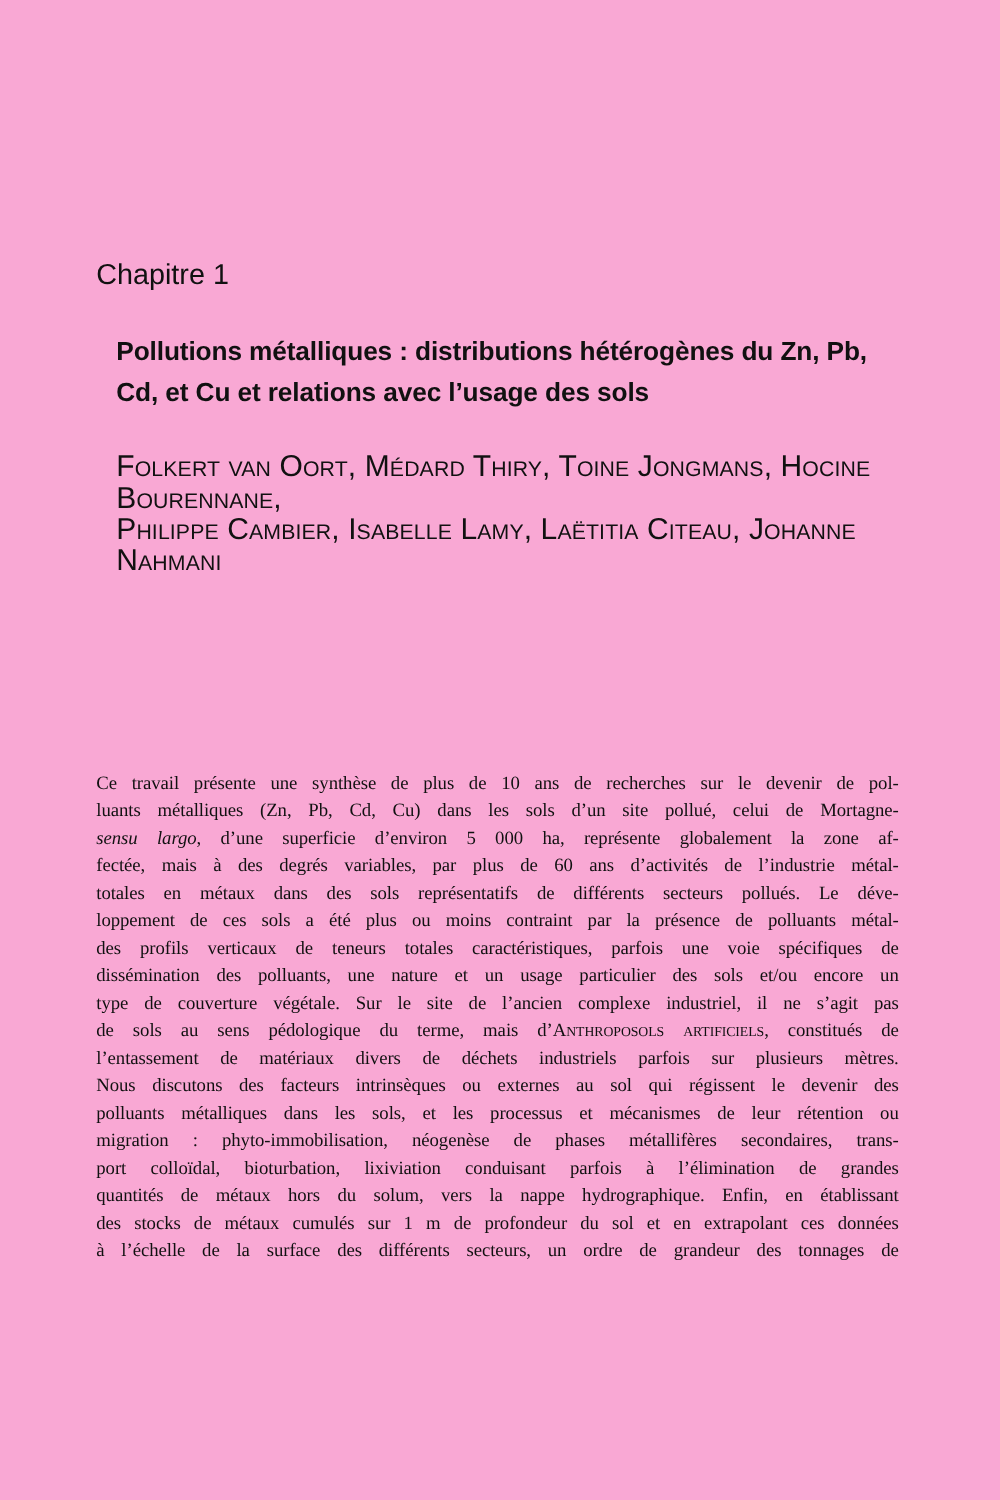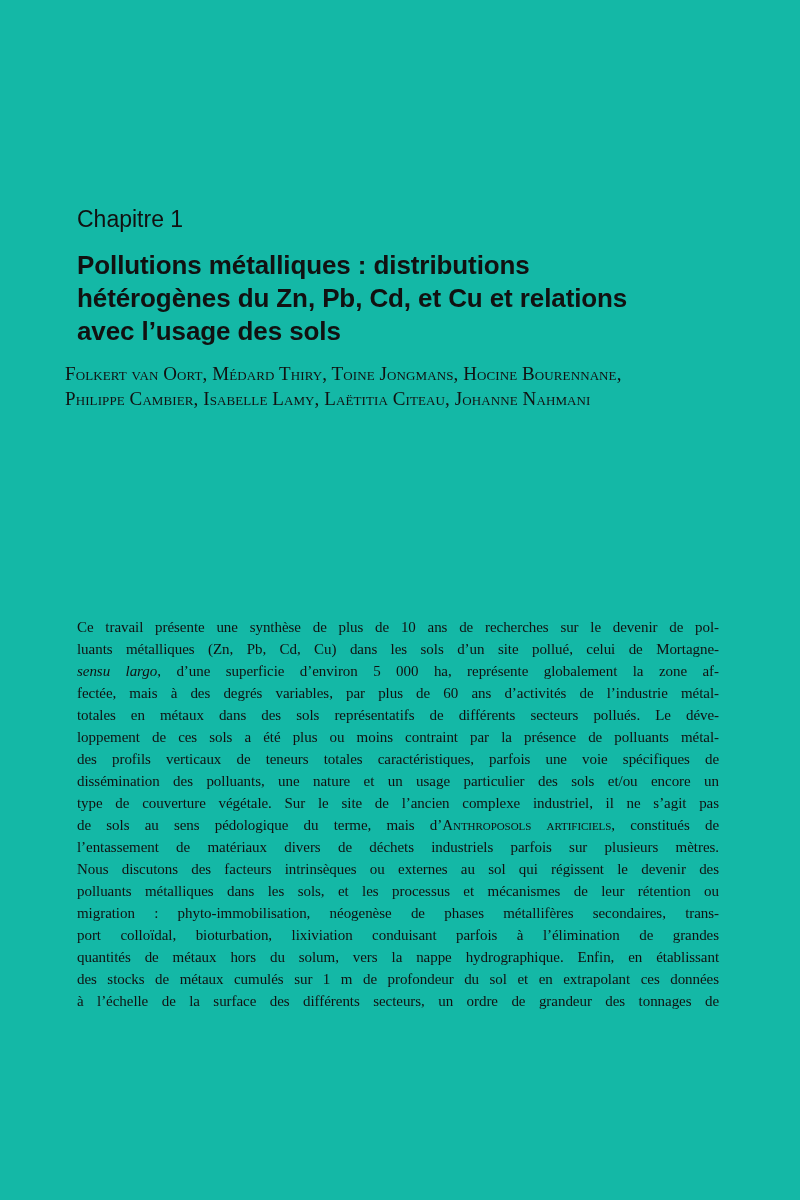--- a/index.html
+++ b/index.html
@@ -17,50 +17,50 @@
     color: #111111;
   }
   .chapter-label {
     position: absolute; left: 77px; top: 205px; width: 642px;
     font-family: "Liberation Sans", sans-serif;
     font-size: 23px; line-height: 28px;
     font-weight: 400;
   }
   .chapter-title {
     position: absolute; left: 77px; top: 249px; width: 612px;
-    margin: 0;
+    margin: 16px;
     font-family: "Liberation Sans", sans-serif;
     font-weight: 700;
-    font-size: 26px; line-height: 33px;
+    font-size: 21px; line-height: 33px;
     letter-spacing: -0.1px;
   }
   .authors {
-    position: absolute; left: 65px; top: 361px; width: 642px;
-    font-family: Liberation Serif, serif;
-    font-size: 19px; line-height: 25px;
+    position: absolute; left: 93px; top: 361px; width: 642px;
+    font-family: Liberation Sans, sans-serif;
+    font-size: 24px; line-height: 25px;
     font-variant: small-caps;
     letter-spacing: 0.1px;
   }
   .body-paragraph {
     position: absolute; left: 77px; top: 616px; width: 642px;
     font-family: "Liberation Serif", serif;
     font-size: 15px; line-height: 22px;
     letter-spacing: -0.05px;
   }
   .body-line {
     text-align: justify;
     text-align-last: justify;
   }
   .seg-italic { font-style: italic; }
   .seg-smallcaps { font-variant: small-caps; }
 </style>
 </head>
 <body>
 
-<div class="page" style="background: #14b8a6; color: rgb(17, 17, 17);">
+<div class="page" style="background: #f9a8d4; color: rgb(17, 17, 17);">
 
   <div class="chapter-label">Chapitre 1</div>
 
   <h1 class="chapter-title">Pollutions métalliques : distributions hétérogènes du Zn, Pb, Cd, et Cu et relations avec l’usage des sols</h1>
 
   <div class="authors">
     <div class="authors-line">Folkert van Oort, Médard Thiry, Toine Jongmans, Hocine Bourennane,</div>
     <div class="authors-line">Philippe Cambier, Isabelle Lamy, Laëtitia Citeau, Johanne Nahmani</div>
   </div>
 

